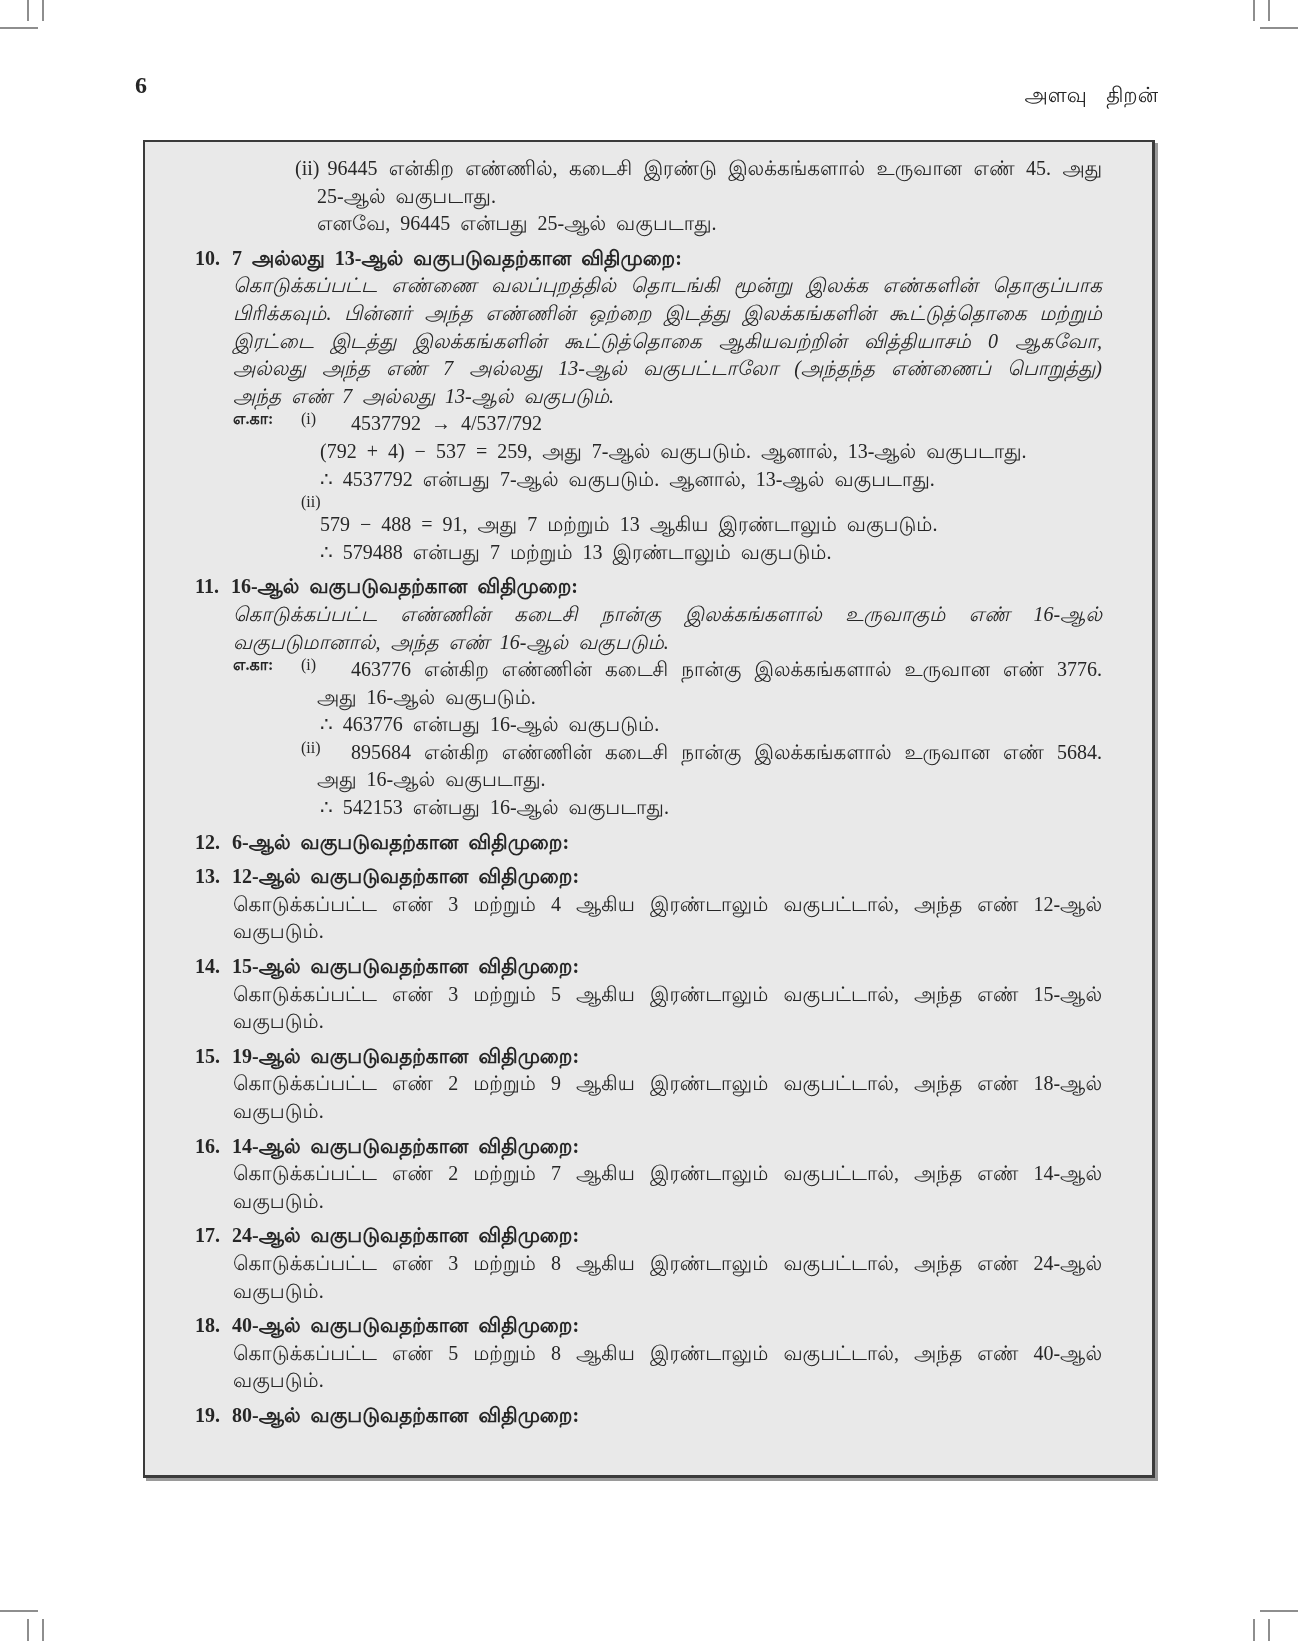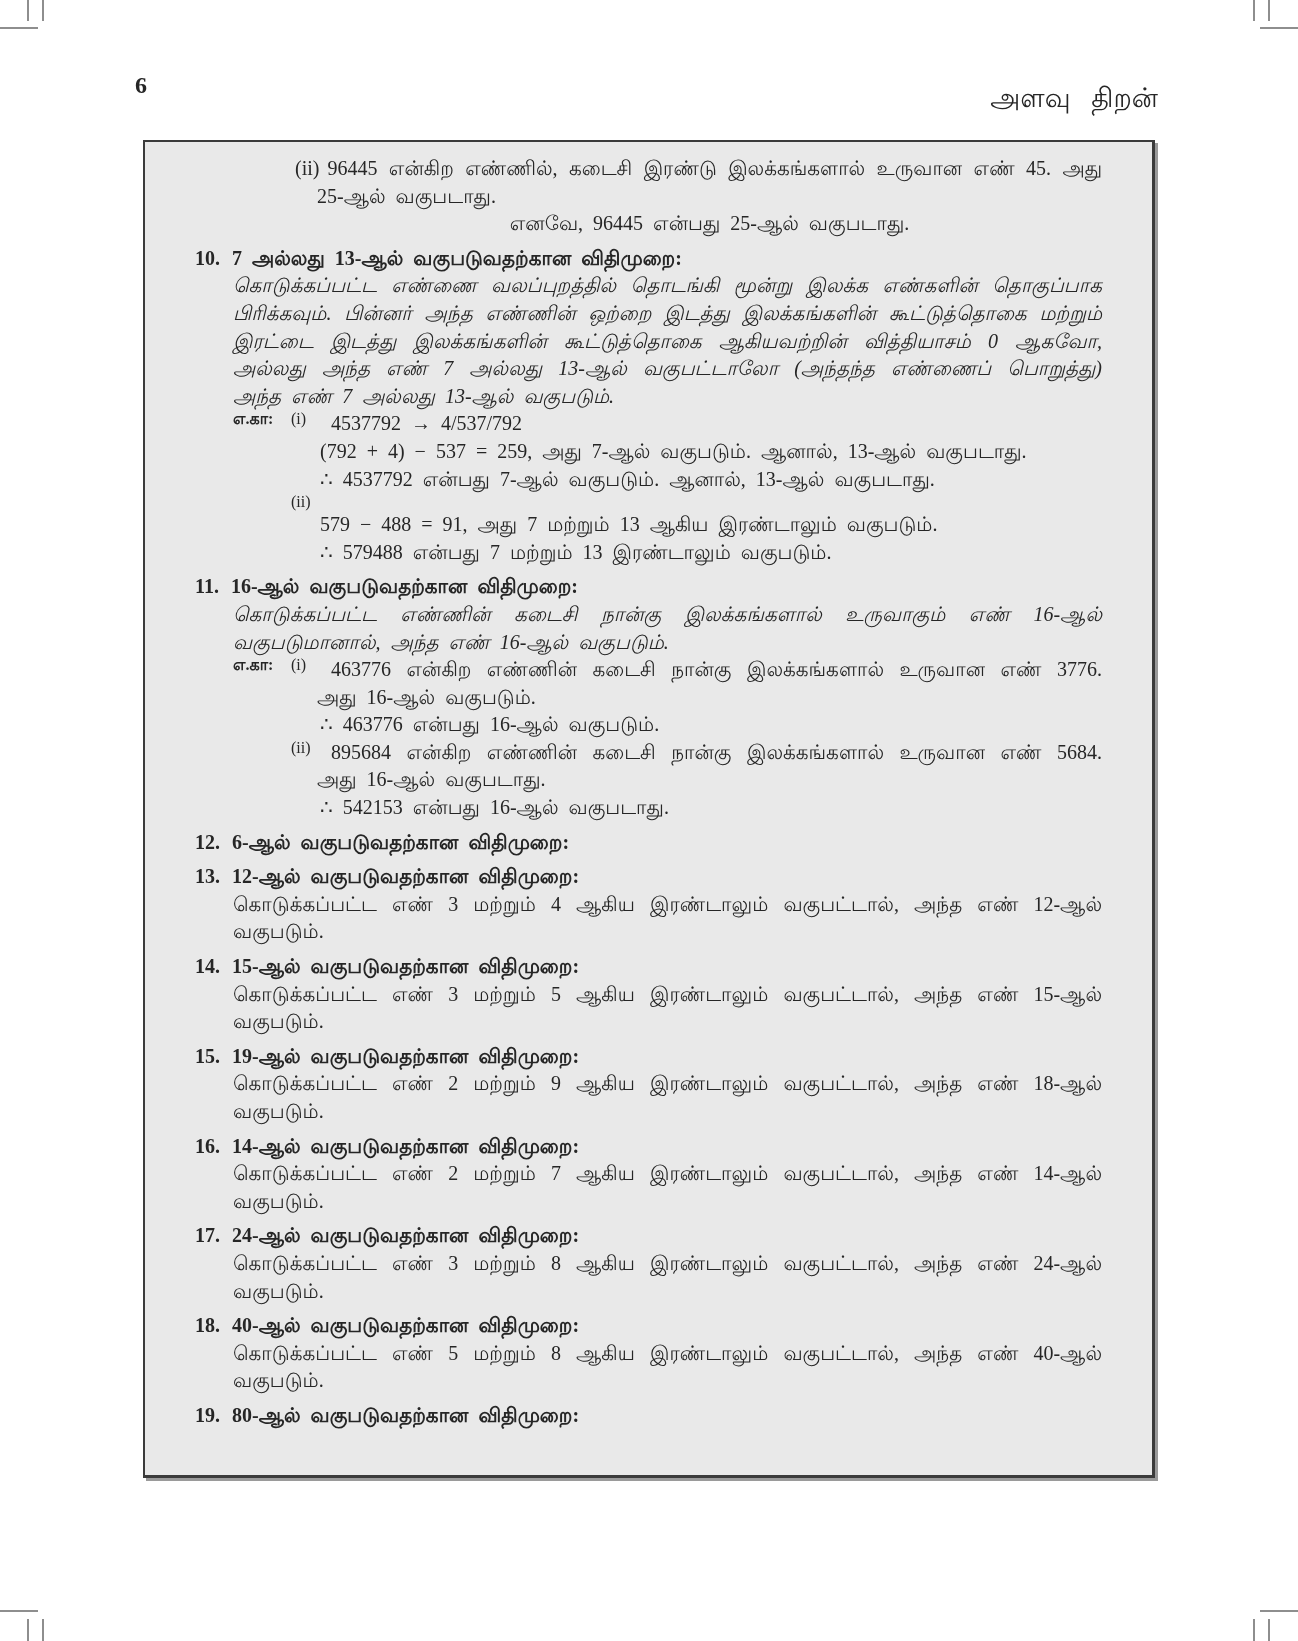--- a/index.html
+++ b/index.html
@@ -9,43 +9,43 @@
     font-family:"Liberation Serif","DejaVu Serif",serif;
     color:#262626;
     position:relative;
     overflow:hidden;
   }
   .page{position:absolute;inset:0;background:#ffffff;}
   
   .cm{position:absolute;background:#8e8e8e;}
   
   .pagenum{position:absolute;left:135px;top:72px;font-size:24px;font-weight:bold;}
-  .htitle{position:absolute;top:83px;right:140px;font-size:27px;word-spacing:14px;}
+  .htitle{position:absolute;top:83px;right:140px;font-size:21px;word-spacing:14px;}
   
   .box{
     position:absolute;left:143px;top:140px;width:1012px;height:1338px;
     box-sizing:border-box;
     background:#e9e9e9;
     border:2px solid #3b3b3b;
     border-right-width:3px;border-bottom-width:3px;
     box-shadow:3px 3px 0 #9a9a9a;
     padding:13px 50px 0 50px;
     overflow:hidden;
   }
   .p{font-size:20px;line-height:27.6px;margin:0;word-spacing:5px;}
   .just{text-align:justify;}
   .jl{text-align:justify;text-align-last:justify;}
   .it{font-style:italic;}
   .head{font-weight:bold;margin-top:7px;}
   .head .num{margin-right:12px;}
   .intro{margin-left:100px;padding-left:22px;text-indent:-22px;}
   .mk{margin-right:8px;}
-  .concl{margin-left:122px;text-align:center;}
+  .concl{margin-left:122px;}
   .rule{margin-left:38px;}
-  .exrow{display:flex;margin-left:38px;}
+  .exrow{display:flex;margin-left:38px;gap:10px;}
   .exl{font-weight:bold;flex:0 0 58px;}
   .mk2{flex:0 0 40px;}
   .ext{flex:1;}
   .sub{margin-left:125px;}
   .cont{margin-left:122px;}
 </style>
 </head>
 <body>
 
 <div class="page">

